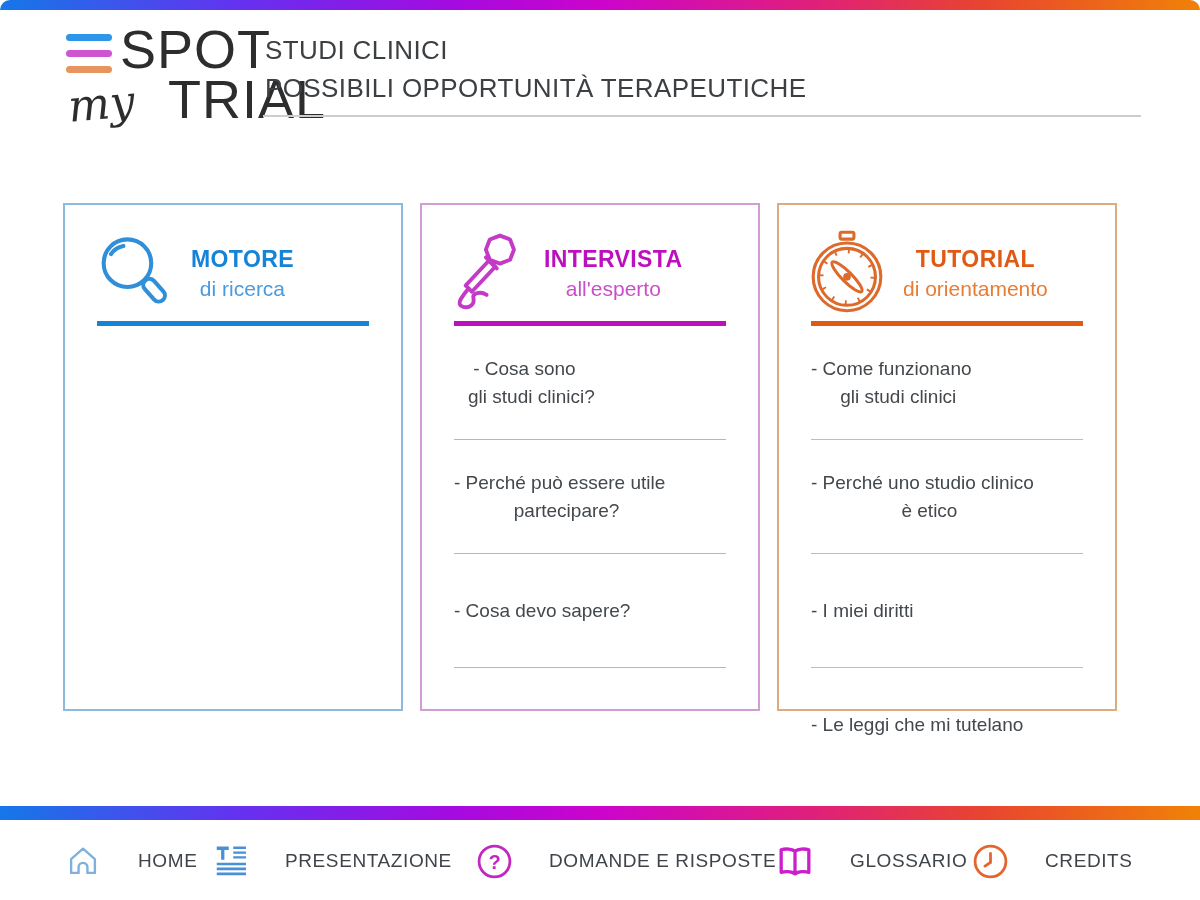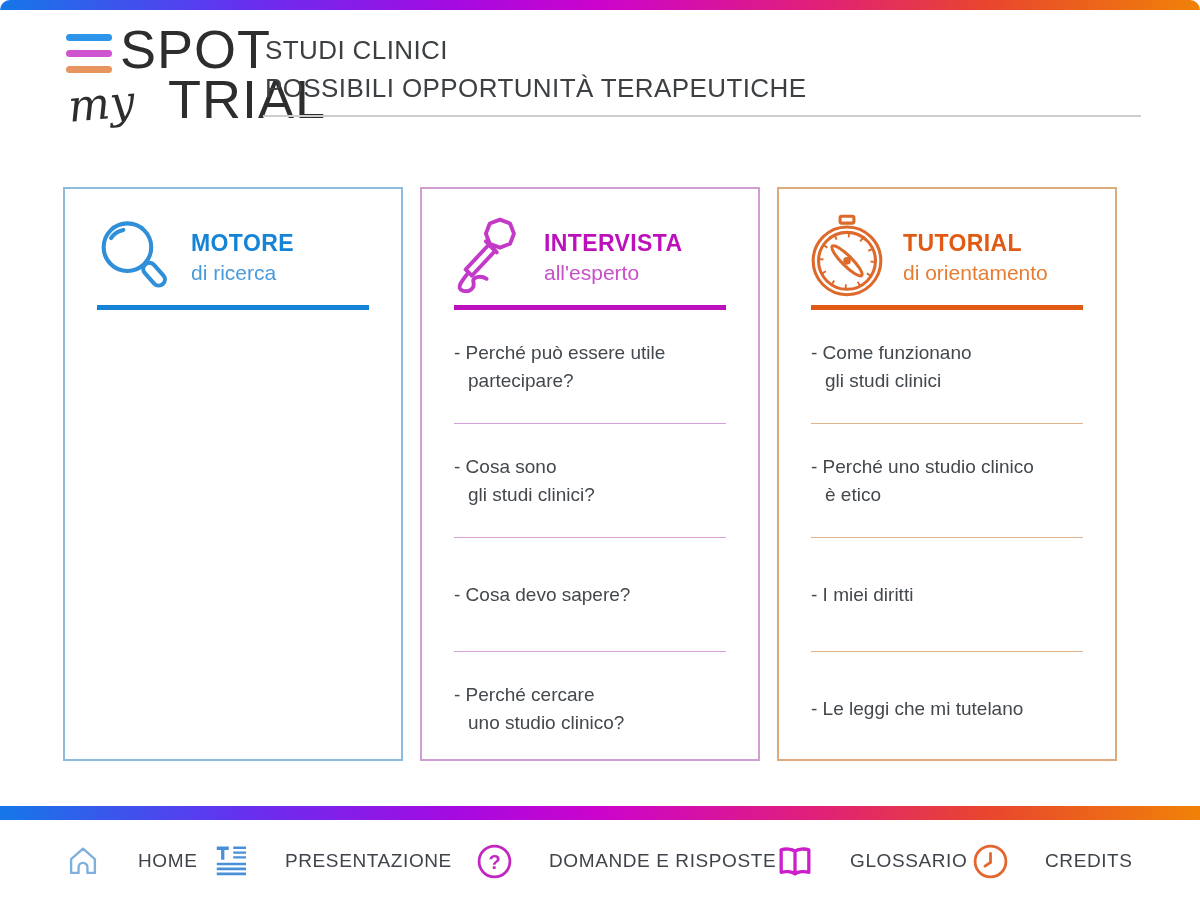--- a/index.html
+++ b/index.html
@@ -24,21 +24,21 @@
   #logo-my { position:absolute; left:6px; top:52px; font-family:"DejaVu Serif", serif; font-style:italic;
     font-size:44px; color:#2d2d2d; transform:rotate(-5deg); }
   #logo-trial { position:absolute; left:58px; top:42px; font-size:54px; letter-spacing:1px; color:#2d2d2d;margin-left:48px; }
 
   
   #page-title { position:absolute; left:265px; top:31px; }
   #page-title .tline { font-size:26px; line-height:38px; color:#3d4043; letter-spacing:0.4px; }
   #title-rule { position:absolute; left:263px; top:115px; width:878px; height:2px; background:#cdcdcd; }
 
   
-  .card { position:absolute; top:187px; width:340px; height:574px; border:2px solid var(--border); background:#fff; box-sizing:border-box; }
+  .card { position:absolute; top:203px; width:340px; height:508px; border:2px solid var(--border); background:#fff; box-sizing:border-box;text-align:center; }
   #card-0 { left:63px;  --accent:#1583d6; --soft:#4a9ade; --border:#8cbbdd; --sep:#96c4e6; }
   #card-1 { left:420px;padding-left:24px; --accent:#bd10bd; --soft:#c94fc9; --border:#d09ed3; --sep:#d8a0d8; }
   #card-2 { left:777px; --accent:#e05a14; --soft:#e87c33; --border:#ddab7e; --sep:#e0b48c; }
   .card-head { position:absolute; top:22px; left:28px; right:24px; height:92px; display:flex; align-items:center; gap:16px; cursor:pointer; }
   .card-icon { flex:0 0 auto; display:flex; }
   .card-title { font-size:23px; font-weight:bold; letter-spacing:0.4px; color:var(--accent); }
   .card-sub { font-size:21px; margin-top:4px; color:var(--soft); }
   .thick-rule { position:absolute; top:116px; left:32px; right:32px; height:5px; background:var(--accent); }
   .list { position:absolute; top:121px; left:32px; right:32px; bottom:2px; }
   .slot { height:113px; display:flex; align-items:center; cursor:pointer; }
@@ -113,33 +113,29 @@
         </svg>
       </span>
       <div>
         <div class="card-title">INTERVISTA</div>
         <div class="card-sub">all'esperto</div>
       </div>
     </div>
     <div class="thick-rule"></div>
     <div class="list">
       <div class="slot sep">
+        <p class="item">Cosa sono
+gli studi clinici?</p>
+      </div>
+      <div class="slot sep">
         <p class="item">Perché può essere utile
 partecipare?</p>
       </div>
       <div class="slot sep">
-        <p class="item">Cosa sono
-gli studi clinici?</p>
-      </div>
-      <div class="slot sep">
         <p class="item">Cosa devo sapere?</p>
-      </div>
-      <div class="slot">
-        <p class="item">Perché cercare
-uno studio clinico?</p>
       </div>
     </div>
   </div>
 
   <div class="card" id="card-2">
     <div class="card-head">
       <span class="card-icon">
         <svg width="80" height="90" viewBox="0 0 104 114">
           <g fill="none" stroke="#dd6a2a" stroke-width="4">
             <rect x="43" y="4" width="18" height="9" rx="2"></rect>

